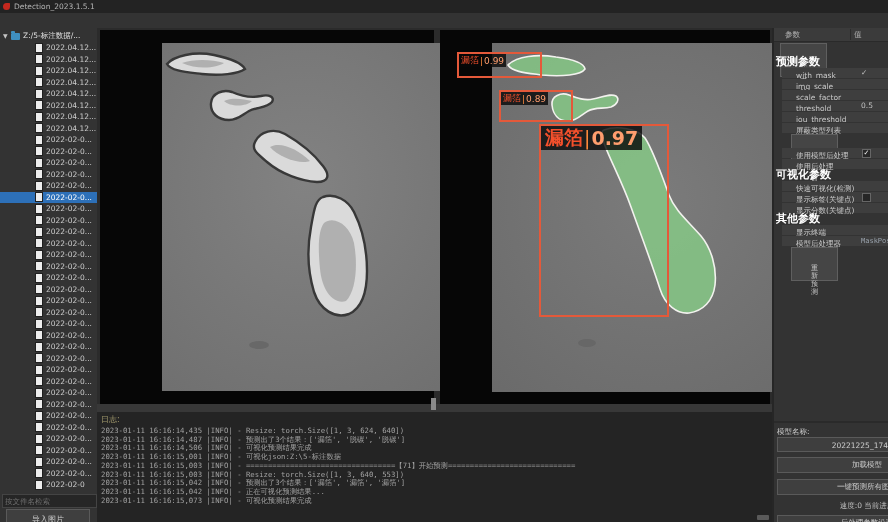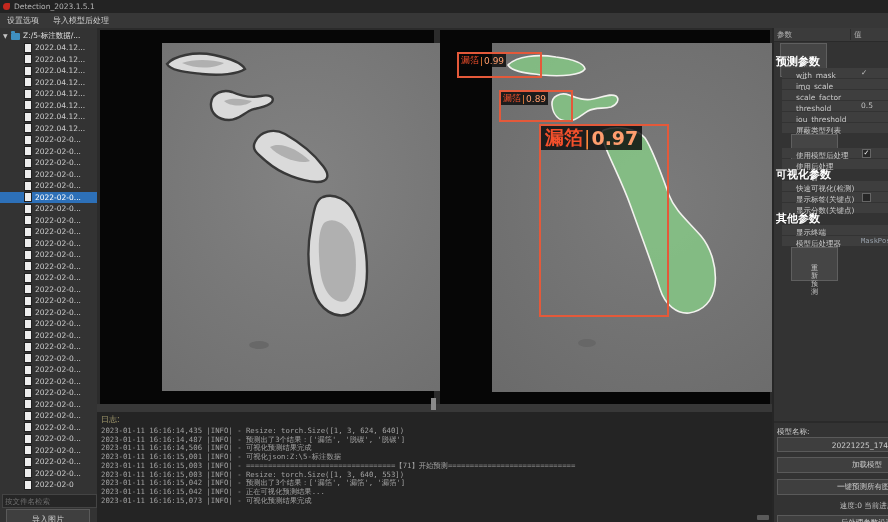--- a/index.html
+++ b/index.html
@@ -15,21 +15,21 @@
   .menuitem{padding:0 7px;height:15px;line-height:15px;}
 
   
   .sidebar{position:absolute;left:0;top:28px;width:97px;bottom:0;background:#333;overflow:hidden;}
   .tree{position:absolute;left:0;top:0;width:97px;height:463px;overflow:hidden;}
   .tree-root{height:12px;line-height:12px;font-size:7.5px;color:#e0e0e0;white-space:nowrap;margin-top:2px;}
   .caret{display:inline-block;width:8px;margin-left:3px;color:#c5c5c5;font-size:6px;vertical-align:middle;}
   .folder{display:inline-block;width:9px;height:7px;background:#3f8fc0;border-radius:1px;
     vertical-align:middle;margin-right:3px;position:relative;}
   .folder:before{content:"";position:absolute;left:0;top:-2px;width:4px;height:2px;background:#3f8fc0;border-radius:1px 1px 0 0;}
-  .tree-item{height:11.5px;line-height:11.5px;font-size:7.5px;color:#cccccc;white-space:nowrap;padding-left:25px;}
+  .tree-item{height:11.5px;line-height:11.5px;font-size:7.5px;color:#cccccc;white-space:nowrap;padding-left:36px;}
   .tree-item.selected{background:#2d70b8;color:#fff;}
   .ficon{display:inline-block;width:6px;height:8px;background:#ededed;vertical-align:middle;
     margin-right:4px;box-shadow:0 0 0 1px #1f1f1f;}
   .tlabel{vertical-align:middle;}
   .search{position:absolute;left:2px;top:466px;width:89px;height:12px;background:#262626;
     border:1px solid #444;color:#ccc;font-size:7.5px;padding:0 2px;font-family:"DejaVu Sans",sans-serif;}
   .search::placeholder{color:#6f6f6f;}
   .import-btn{position:absolute;left:6px;top:481px;width:84px;height:20px;background:#3f3f3f;
     border:1px solid #5a5a5a;color:#c9c9c9;font-size:8px;font-family:"DejaVu Sans",sans-serif;}
 
@@ -59,21 +59,21 @@
   .log-lines{margin-left:4px;}
   .logline{font-family:"DejaVu Sans Mono",monospace;font-size:7.3px;line-height:8.7px;
     color:#a2a2a2;white-space:pre;}
   .hthumb{position:absolute;right:3px;bottom:2px;width:12px;height:5px;background:#5a5a5a;border-radius:1px;}
 
   
   .rightpanel{position:absolute;left:772px;top:28px;width:116px;bottom:0;background:#333;
     overflow:hidden;border-left:2px solid #262626;box-sizing:border-box;}
   .pheader{position:relative;height:13px;background:#3b3b3b;border-bottom:1px solid #2a2a2a;
     font-size:7.5px;color:#b5b5b5;line-height:13px;}
-  .pheader .h1{margin-left:3px;}
+  .pheader .h1{margin-left:11px;}
   .pheader .h2{position:absolute;left:80px;top:0;}
   .pheader:after{content:"";position:absolute;left:76px;top:1px;bottom:1px;width:1px;background:#2c2c2c;}
   .prow{position:relative;}
   .pitem{background:#3e3e3e;height:10px;line-height:10px;margin-bottom:1px;margin-left:8px;}
   .plabel{margin-left:14px;font-size:7.5px;color:#c9c9c9;white-space:nowrap;}
   .pvalue{position:absolute;left:79px;top:0;font-size:7.5px;color:#c0c0c0;white-space:nowrap;}
   .monoval .pvalue{font-family:"DejaVu Sans Mono",monospace;font-size:7px;color:#9aa3ad;}
   .psec{height:10px;line-height:10px;margin:1px 0;font-weight:bold;color:#fff;font-size:11px;padding-left:2px;}
   .pbtnrow{height:13px;margin:1px 0;}
   .pbtn{height:12px;width:47px;margin-left:17px;font-size:7px;background:#454545;
@@ -99,24 +99,20 @@
 </head>
 <body>
 
 <div class="app">
 
   <div class="titlebar">
     <span class="appicon"></span>
     <span>Detection_2023.1.5.1</span>
   </div>
 
-  <div class="menubar">
-    <span class="menuitem">设置选项</span>
-    <span class="menuitem">导入模型后处理</span>
-  </div>
 
   <div class="sidebar">
     <div class="tree">
       <div class="tree-root">
         <span class="caret">▼</span><span class="folder"></span><span class="tlabel">Z:/5-标注数据/...</span>
       </div>
       <div class="tree-items">
 
           <div class="tree-item">
             <span class="ficon"></span><span class="tlabel">2022.04.12...</span>

